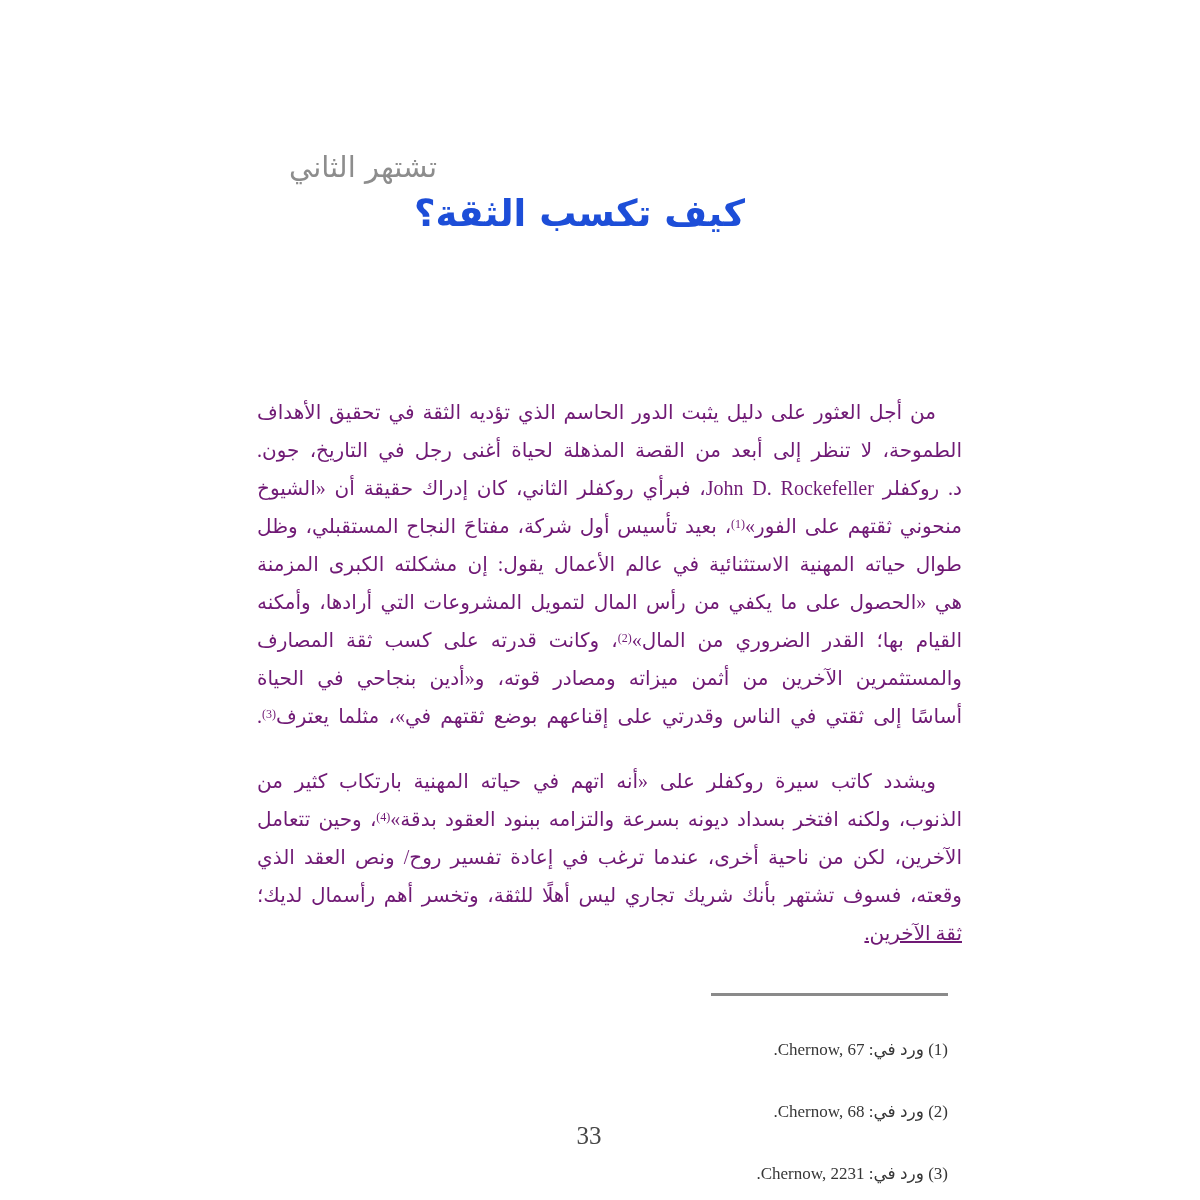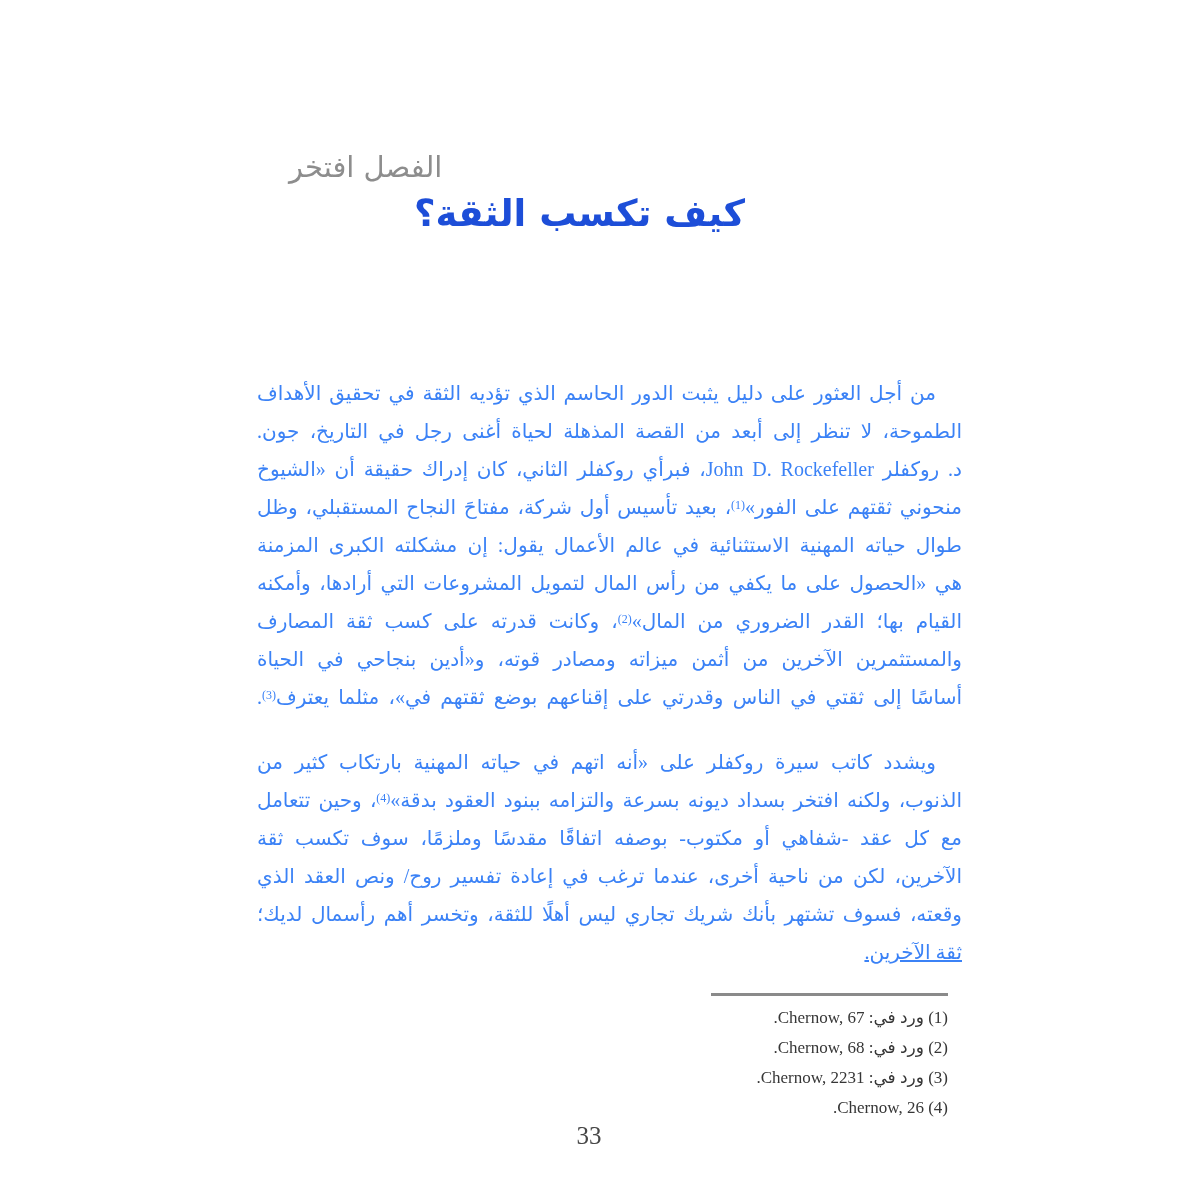--- a/index.html
+++ b/index.html
@@ -14,75 +14,74 @@
     direction:rtl; text-align:left; 
     font-size:29px; line-height:42px; color:#8d8d8d; letter-spacing:0.5px;
   }
   .chapter-label-inner { display:inline-block; margin-left:32px; }
   .page-title {
     position:absolute; top:188px; left:227px; width:705px;
     direction:rtl; text-align:center;
     font-size:37px; line-height:52px; font-weight:bold; color:#1d4ed8;
   }
   .body-text {
-    position:absolute; top:374px; left:257px; width:705px;
+    position:absolute; top:393px; left:257px; width:705px;
     direction:rtl;
     font-family:"Liberation Serif", "DejaVu Sans", sans-serif;
-    font-size:20px; line-height:38px; color:#3b82f6;
+    font-size:20px; line-height:38px; color:#701a75;
   }
   .para { margin:0; }
   .para + .para { margin-top:27px; }
   .line { text-align:justify; text-align-last:justify; height:38px; overflow:visible; }
   .line.first { text-indent:26px; }
   .line.last { text-align-last:right;text-decoration:underline; }
   .fn-ref { font-size:12px; line-height:0; vertical-align:5px; }
   .footnote-separator {
     position:absolute; top:993px; right:252px; width:237px; height:3px;
     background:#8a8a8a;
   }
   .footnotes {
     position:absolute; top:1003px; right:252px; width:690px;
     direction:rtl; text-align:right;
     font-family:"Liberation Serif", "DejaVu Sans", sans-serif;
     font-size:17px; line-height:30px; color:#363636;
   }
-  .footnote { height:30px; }
+  .footnote { height:30px;margin-top:32px; }
   .page-number {
     position:absolute; top:1122px; left:0; width:1178px; text-align:center;
     font-size:25px; color:#474747;
     font-family:"Liberation Serif", "DejaVu Sans", sans-serif;
   }
 </style>
 </head>
 <body>
 
 <div class="page">
 
   <div class="chapter-label">
-    <span class="chapter-label-inner">الفصل افتخر</span>
+    <span class="chapter-label-inner">تشتهر الثاني</span>
   </div>
 
   <h1 class="page-title">كيف تكسب الثقة؟</h1>
 
   <div class="body-text">
       <div class="para">
         <div class="line first"><span>من أجل العثور على دليل يثبت الدور الحاسم الذي تؤديه الثقة في تحقيق الأهداف</span></div>
         <div class="line"><span>الطموحة، لا تنظر إلى أبعد من القصة المذهلة لحياة أغنى رجل في التاريخ، جون.</span></div>
         <div class="line"><span>د. روكفلر John D. Rockefeller، فبرأي روكفلر الثاني، كان إدراك حقيقة أن «الشيوخ</span></div>
         <div class="line"><span>منحوني ثقتهم على الفور»</span><sup class="fn-ref">(1)</sup><span>، بعيد تأسيس أول شركة، مفتاحَ النجاح المستقبلي، وظل</span></div>
         <div class="line"><span>طوال حياته المهنية الاستثنائية في عالم الأعمال يقول: إن مشكلته الكبرى المزمنة</span></div>
         <div class="line"><span>هي «الحصول على ما يكفي من رأس المال لتمويل المشروعات التي أرادها، وأمكنه</span></div>
         <div class="line"><span>القيام بها؛ القدر الضروري من المال»</span><sup class="fn-ref">(2)</sup><span>، وكانت قدرته على كسب ثقة المصارف</span></div>
         <div class="line"><span>والمستثمرين الآخرين من أثمن ميزاته ومصادر قوته، و«أدين بنجاحي في الحياة</span></div>
         <div class="line"><span>أساسًا إلى ثقتي في الناس وقدرتي على إقناعهم بوضع ثقتهم في»، مثلما يعترف</span><sup class="fn-ref">(3)</sup><span>.</span></div>
       </div>
       <div class="para">
         <div class="line first"><span>ويشدد كاتب سيرة روكفلر على «أنه اتهم في حياته المهنية بارتكاب كثير من</span></div>
         <div class="line"><span>الذنوب، ولكنه افتخر بسداد ديونه بسرعة والتزامه ببنود العقود بدقة»</span><sup class="fn-ref">(4)</sup><span>، وحين تتعامل</span></div>
-        <div class="line"><span>مع كل عقد -شفاهي أو مكتوب- بوصفه اتفاقًا مقدسًا وملزمًا، سوف تكسب ثقة</span></div>
         <div class="line"><span>الآخرين، لكن من ناحية أخرى، عندما ترغب في إعادة تفسير روح/ ونص العقد الذي</span></div>
         <div class="line"><span>وقعته، فسوف تشتهر بأنك شريك تجاري ليس أهلًا للثقة، وتخسر أهم رأسمال لديك؛</span></div>
         <div class="line last"><span>ثقة الآخرين.</span></div>
       </div>
     </div>
 
   <div class="footnote-separator"></div>
 
   <div class="footnotes">
       <div class="footnote">(1) ورد في: Chernow, 67.</div>

